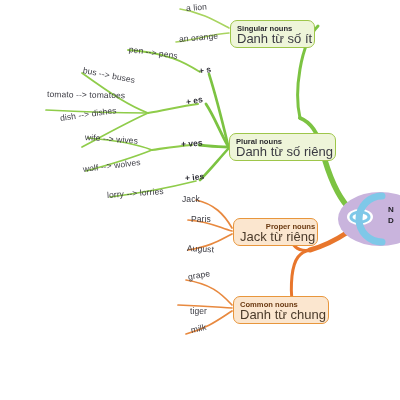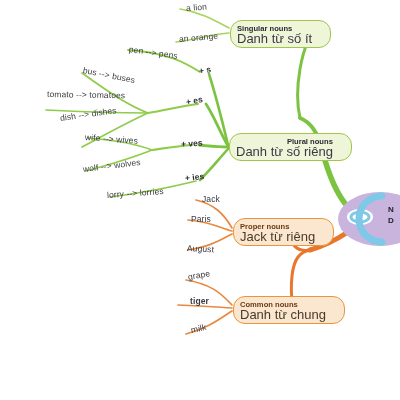--- a/index.html
+++ b/index.html
@@ -33,24 +33,24 @@
   .rule {
     position: absolute;
     font-size: 8.5px;
     font-weight: bold;
     color: #2e2e36;
     white-space: nowrap;
     transform-origin: left center;
   }
   .node {
     position: absolute;
-    border-radius: 12px;
+    border-radius: 7px;
     border: 1px solid #9ec64a;
     background: #eef5d9;
-    padding: 3px 18px 4px 6px;
+    padding: 3px 2px 4px 6px;
     white-space: nowrap;
     box-sizing: border-box;
   }
   .node.orange {
     border-color: #e8963c;
     background: #fbe6cf;
   }
   .node .n-title {
     display: block;
     font-size: 7.6px;
@@ -149,26 +149,26 @@
       <span>N</span>
       <span class="c-sub">D</span>
     </div>
   </div>
 
   <div class="node" style="left:230px; top:20px;">
     <span class="n-title">Singular nouns</span>
     <span class="n-sub">Danh từ số ít</span>
   </div>
 
-  <div class="node" style="left:229px; top:133px;text-align:right;">
+  <div class="node" style="left:229px; top:133px;">
     <span class="n-title">Plural nouns</span>
     <span class="n-sub">Danh từ số riêng</span>
   </div>
 
-  <div class="node orange" style="left:233px; top:218px;">
+  <div class="node orange" style="left:233px; top:218px;text-align:right;">
     <span class="n-title">Proper nouns</span>
     <span class="n-sub">Jack từ riêng</span>
   </div>
 
   <div class="node orange" style="left:233px; top:296px;">
     <span class="n-title">Common nouns</span>
     <span class="n-sub">Danh từ chung</span>
   </div>
 
   <div class="leaf" style="left:186px; top:3px; transform:rotate(-4deg);">a lion</div>
@@ -180,21 +180,21 @@
   <div class="rule" style="left:185px; top:173px; transform:rotate(-6deg);">+ ies</div>
 
   <div class="leaf" style="left:129px; top:44px; transform:rotate(8deg);">pen --&gt; pens</div>
   <div class="leaf" style="left:83px; top:65px; transform:rotate(11deg);">bus --&gt; buses</div>
   <div class="leaf" style="left:47px; top:89px; transform:rotate(1deg);">tomato --&gt; tomatoes</div>
   <div class="leaf" style="left:60px; top:113px; transform:rotate(-8deg);">dish --&gt; dishes</div>
   <div class="leaf" style="left:85px; top:132px; transform:rotate(4deg);">wife --&gt; wives</div>
   <div class="leaf" style="left:83px; top:164px; transform:rotate(-7deg);">wolf --&gt; wolves</div>
   <div class="leaf" style="left:107px; top:190px; transform:rotate(-4deg);">lorry --&gt; lorries</div>
 
-  <div class="leaf" style="left:202px; top:194px; transform:rotate(0deg);">Jack</div>
+  <div class="leaf" style="left:182px; top:194px; transform:rotate(0deg);">Jack</div>
   <div class="leaf" style="left:191px; top:214px; transform:rotate(0deg);text-align:right;">Paris</div>
   <div class="leaf" style="left:187px; top:243px; transform:rotate(3deg);">August</div>
 
   <div class="leaf" style="left:188px; top:272px; transform:rotate(-10deg);">grape</div>
-  <div class="leaf" style="left:190px; top:296px; transform:rotate(0deg);font-weight:bold;">tiger</div>
+  <div class="leaf" style="left:190px; top:306px; transform:rotate(0deg);">tiger</div>
   <div class="leaf" style="left:191px; top:325px; transform:rotate(-12deg);">milk</div>
 
 </div>
 
 </body></html>

